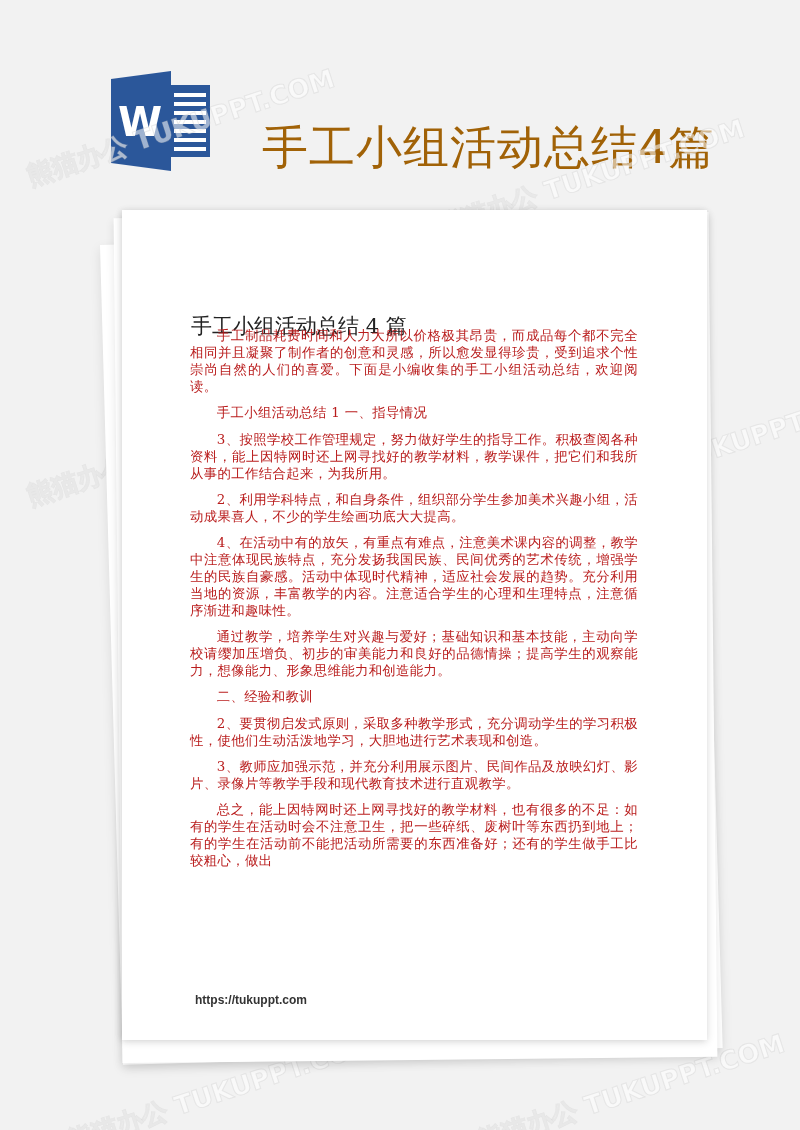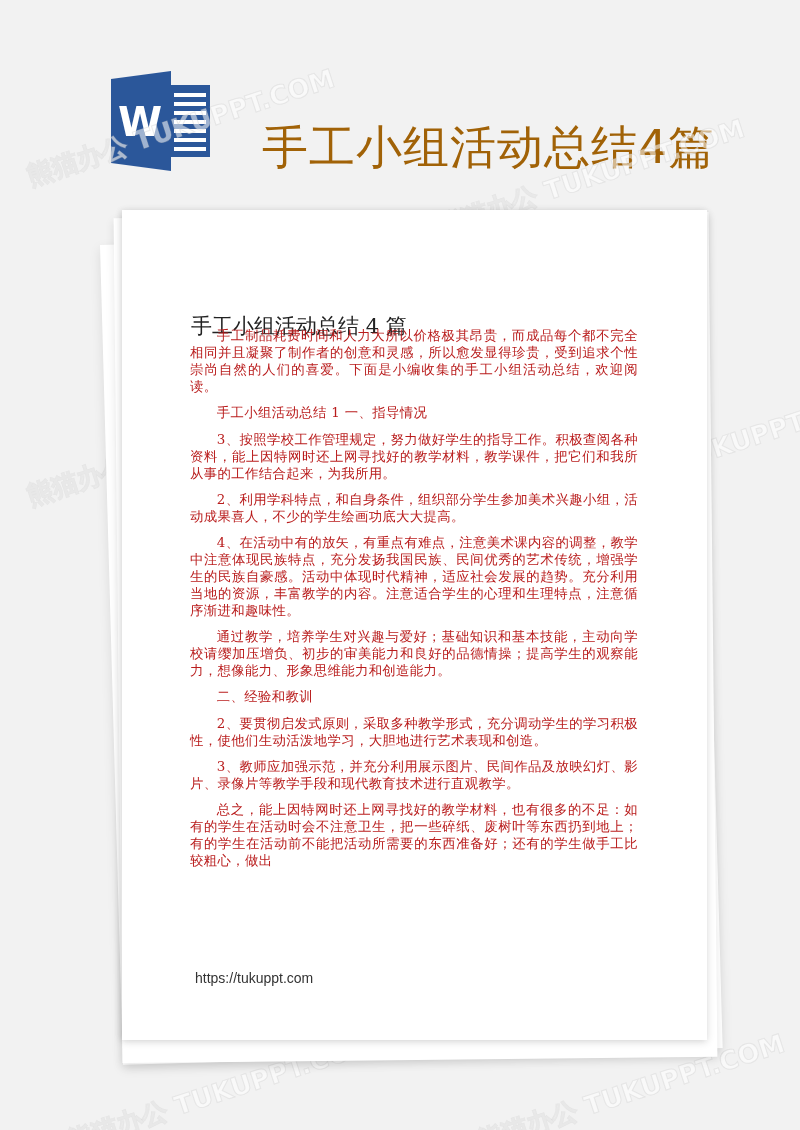--- a/index.html
+++ b/index.html
@@ -42,23 +42,23 @@
     font-size: 21px; color: #222; white-space: nowrap; font-weight: normal;
   }
   .doc-body {
     position: absolute; left: 190px; top: 327px; width: 448px;
     font-size: 13.4px; line-height: 17px; color: #b91c1c;
     letter-spacing: 0.35px; text-align: justify;
   }
   .doc-body p { margin: 0 0 9px 0; text-indent: 2em; }
   .doc-body p.heading { margin-bottom: 10px; }
   .footer-url {
-    position: absolute; left: 195px; top: 970px;
+    position: absolute; left: 195px; top: 993px;
     font-family: "Liberation Sans", "DejaVu Sans", sans-serif;
-    font-size: 14px; color: #333;
+    font-size: 12px; color: #333; font-weight: bold;
   }
 </style>
 </head>
 <body>
 
 <div class="header">
   <svg class="word-icon" viewBox="0 0 100 100">
     <rect x="57" y="14" width="42" height="72" fill="#2b579a"></rect>
     <rect x="63" y="22" width="32" height="4" fill="#fff"></rect>
     <rect x="63" y="31" width="32" height="4" fill="#fff"></rect>

